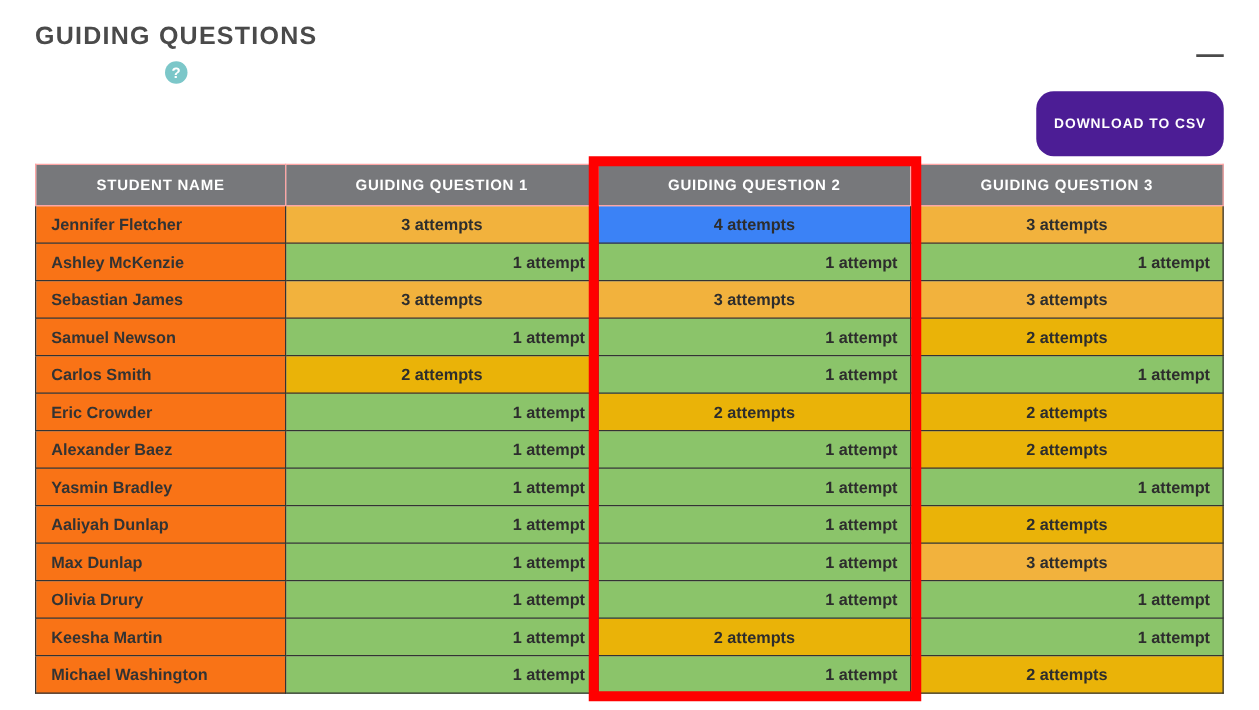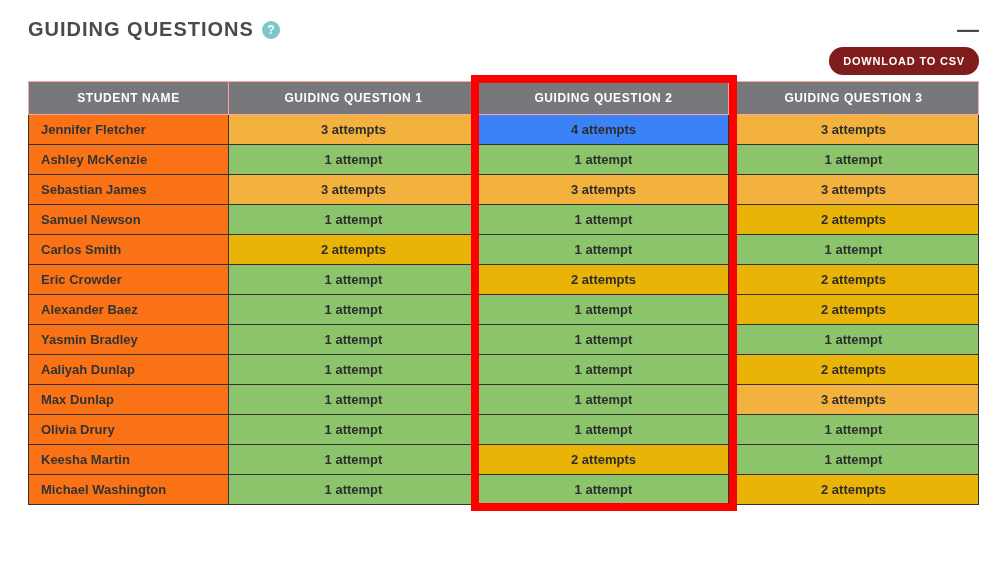--- a/index.html
+++ b/index.html
@@ -12,20 +12,21 @@
   .header-row {
     display: flex;
     align-items: center;
     justify-content: space-between;
     margin-bottom: 6px;
   }
   .title-wrap {
     display: flex;
     align-items: center;
     gap: 8px;
+    flex-direction: column;
   }
   .page-title {
     font-size: 20px;
     font-weight: 800;
     letter-spacing: 1px;
     color: #4a4a4a;
     text-transform: uppercase;
   }
   .help-icon {
     width: 18px;
@@ -46,25 +47,25 @@
     color: #4a4a4a;
     cursor: pointer;
     line-height: 1;
   }
   .download-row {
     display: flex;
     justify-content: flex-end;
     margin-bottom: 6px;
   }
   .download-btn {
-    background: #7f1d1d;
+    background: #4c1d95;
     color: #ffffff;
     border: none;
     border-radius: 14px;
-    padding: 8px 14px;
+    padding: 20px 14px;
     font-size: 11px;
     font-weight: 700;
     letter-spacing: 0.8px;
     cursor: pointer;
   }
   .table-container {
     position: relative;
   }
   table {
     width: 100%;
@@ -92,21 +93,21 @@
     text-align: center;
     height: 30px;
   }
   td.name-cell {
     text-align: left;
     font-weight: 700;
     background: #f97316;
     color: #333333;
     padding-left: 12px;
   }
-  .c-green  { background: #8bc46a; }
+  .c-green  { background: #8bc46a; text-align: right; }
   .c-yellow { background: #eab308; }
   .c-orange { background: #f2b23d; }
   .c-red    { background: #3b82f6; }
   .highlight-box {
     position: absolute;
     border: 8px solid #ff0000;
     pointer-events: none;
     top: -6px;
     height: calc(100% + 12px);
   }

